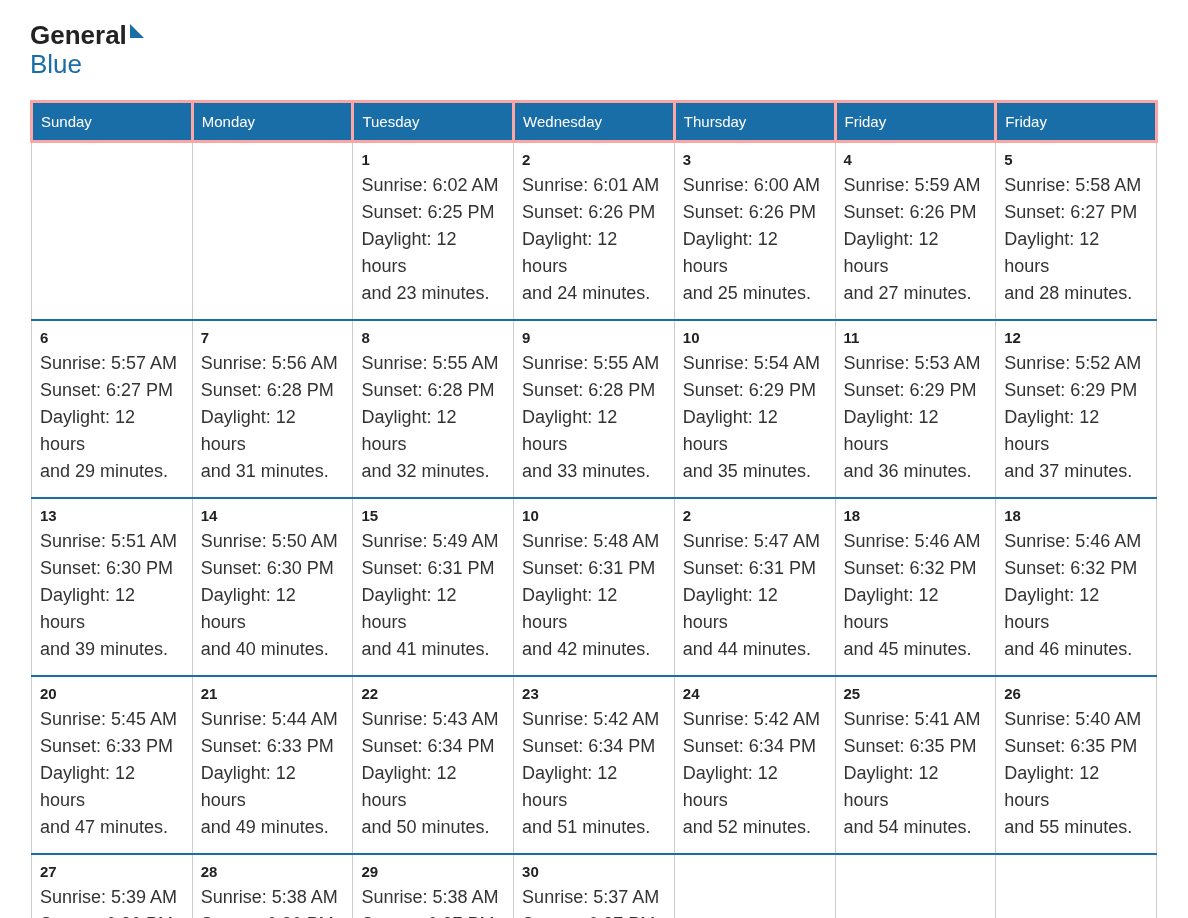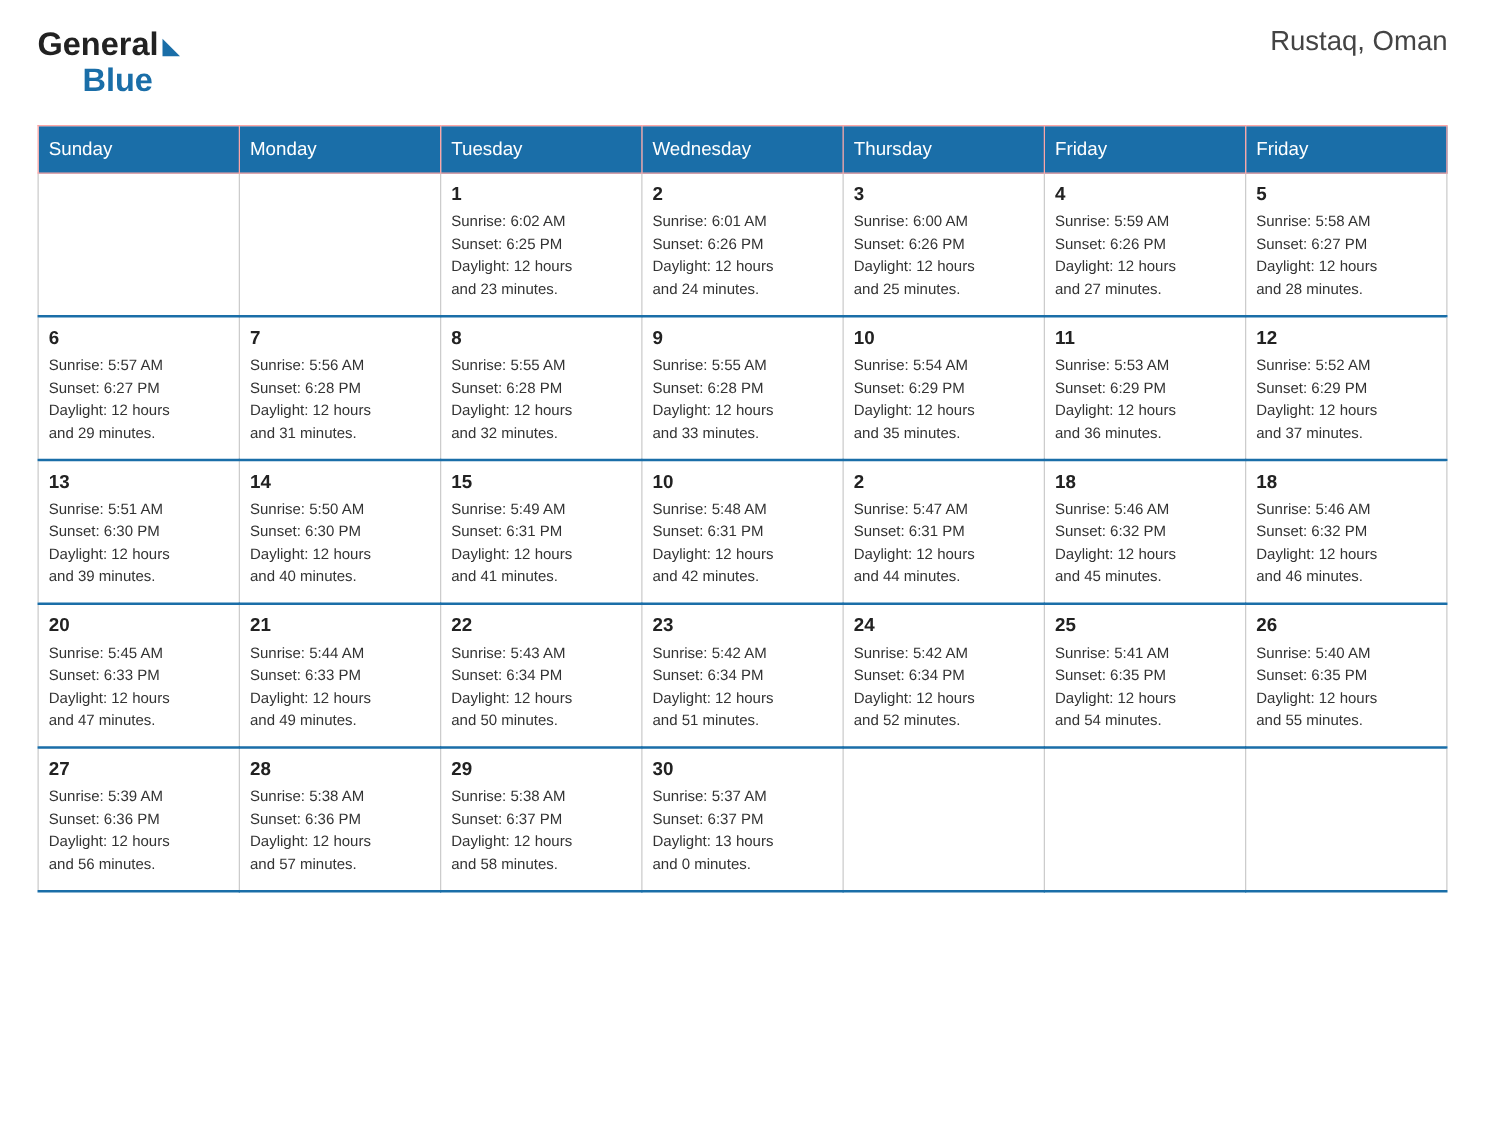--- a/index.html
+++ b/index.html
@@ -17,42 +17,41 @@
       align-items: flex-start;
       margin-bottom: 20px;
     }
     .logo {
       display: flex;
       flex-direction: column;
       align-items: flex-start;
     }
     .logo-top {
       display: flex;
-      align-items: center;
+      align-items: flex-start;
     }
     .logo-general {
       font-size: 26px;
       font-weight: bold;
       color: #222;
     }
     .logo-arrow {
       width: 0;
       height: 0;
       border-left: 14px solid #1a6ea8;
       border-top: 14px solid transparent;
       border-bottom: 0px solid transparent;
       margin-left: 3px;
       margin-top: 4px;
     }
     .logo-blue {
       font-size: 26px;
-      font-weight: bold;
+      font-weight: normal;
       color: #1a6ea8;
       margin-top: -2px;
-      margin-left: 36px;
     }
     .title-block {
       text-align: right;
     }
     .title-block h1 {
       font-size: 52px;
       font-weight: normal;
       color: #222;
     }
     .title-block h2 {
@@ -66,21 +65,21 @@
     }
     .calendar thead tr {
       background-color: #1a6ea8;
       color: #fff;
     }
     .calendar thead th {
       padding: 10px 8px;
       text-align: left;
       font-size: 15px;
       font-weight: normal;
-      border: 1px solid #fca5a5;
+      border: 3px solid #fca5a5;
     }
     .calendar tbody tr {
       border-bottom: 2px solid #1a6ea8;
     }
     .calendar tbody td {
       vertical-align: top;
       padding: 8px 8px 12px 8px;
       border-left: 1px solid #ccc;
       border-right: 1px solid #ccc;
       font-size: 13px;
@@ -91,40 +90,39 @@
       border-left: 1px solid #ccc;
     }
     .day-number {
       font-size: 15px;
       font-weight: bold;
       color: #222;
       margin-bottom: 4px;
     }
     .day-info {
       color: #333;
-      font-size: 12px;
+      font-size: 18px;
       line-height: 1.5;
     }
     .empty-cell {
       background: #fff;
     }
   </style>
 </head>
 <body>
 
 <div class="header">
   <div class="logo">
     <div class="logo-top">
       <span class="logo-general">General</span>
       <div class="logo-arrow"></div>
     </div>
     <span class="logo-blue">Blue</span>
   </div>
   <div class="title-block">
-    <h2>Rustaq, Oman</h2>
   </div>
 </div>
 
 <table class="calendar">
   <thead>
     <tr>
     <th>Sunday</th>
         <th>Monday</th>
         <th>Tuesday</th>
         <th>Wednesday</th>

